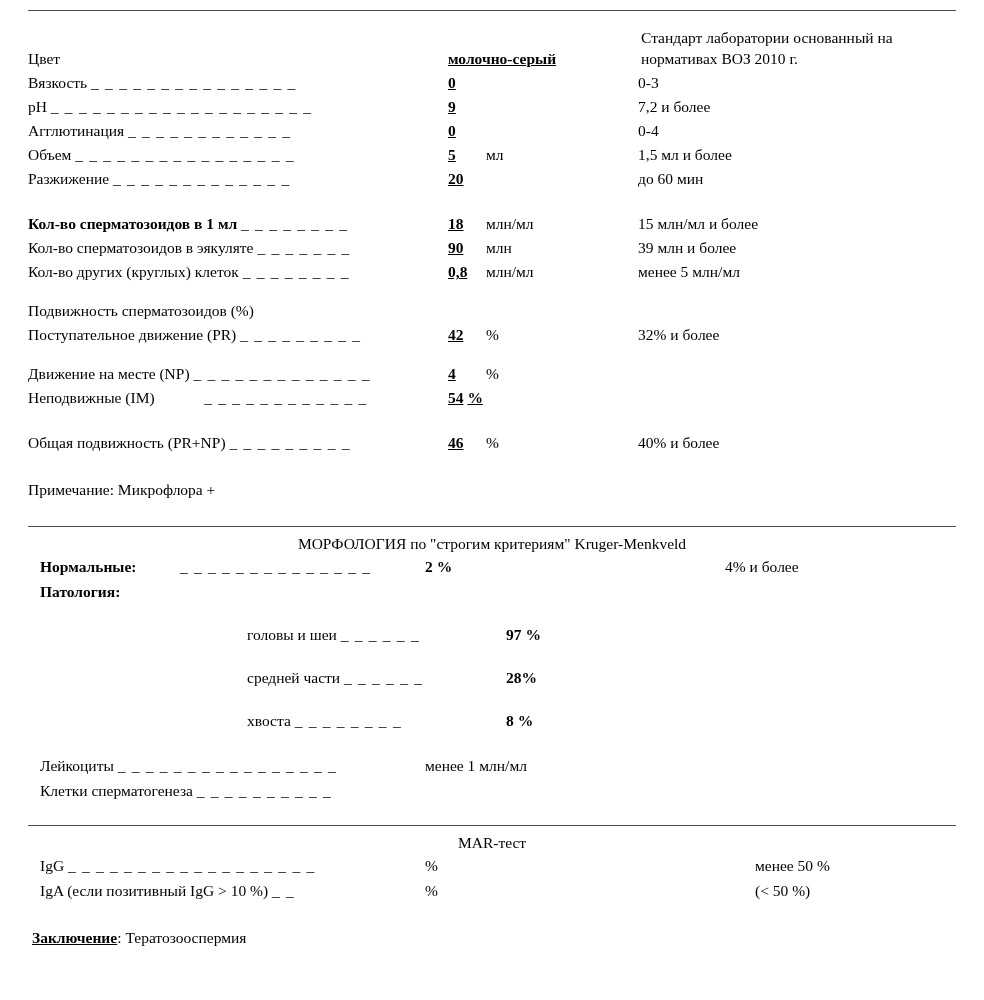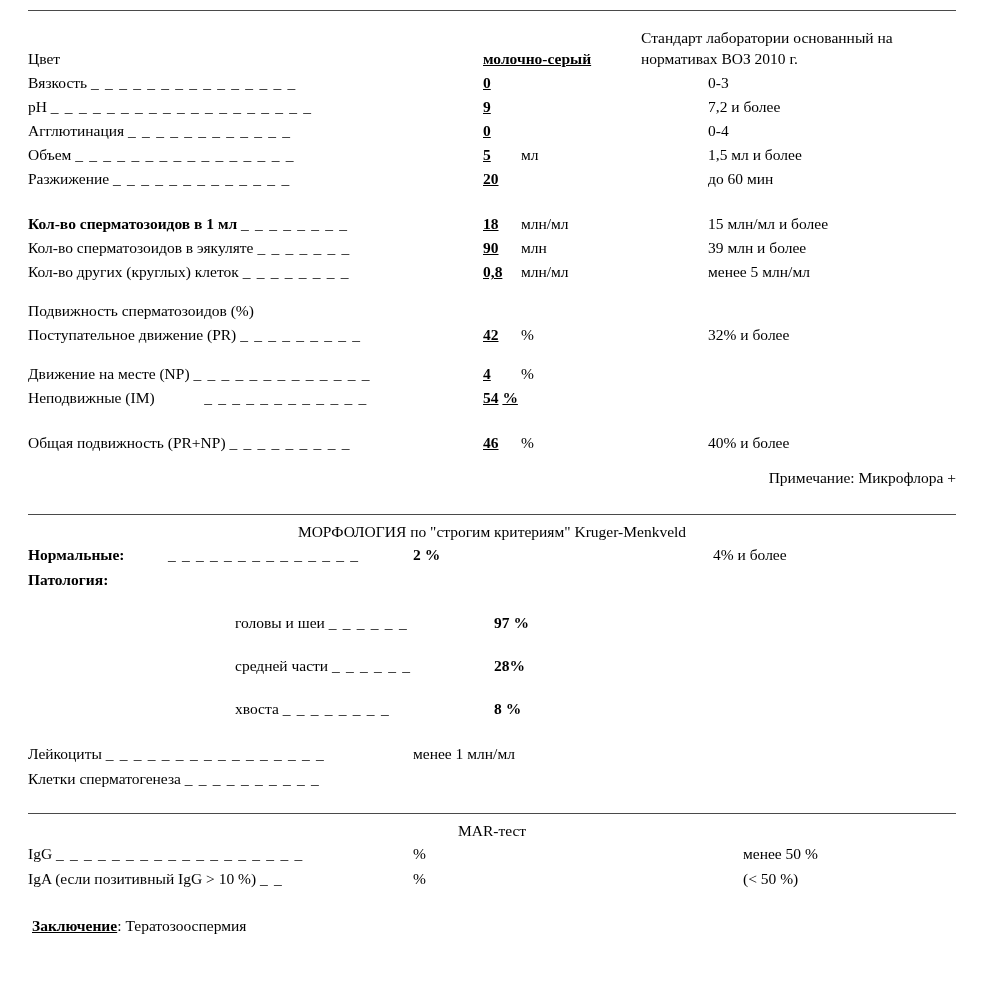--- a/index.html
+++ b/index.html
@@ -34,21 +34,20 @@
 
   
   .block {
     padding: 0 28px;
     box-sizing: border-box;
   }
   .row {
     display: flex;
     align-items: baseline;
     line-height: 1.55;
-    gap: 35px;
   }
   .c-label {
     width: 420px;
     flex: 0 0 420px;
     white-space: nowrap;
     overflow: hidden;
   }
   .c-val {
     width: 190px;
     flex: 0 0 190px;
@@ -74,28 +73,28 @@
   .std-header {
     position: absolute;
     left: 641px;
     top: 18px;
     width: 330px;
     line-height: 1.35;
   }
   .spacer-md { height: 15px; }
   .spacer-lg { height: 21px; }
 
-  .note { padding: 0 28px; margin-top: 14px; text-align: right; }
+  .note { padding: 0 28px; margin-top: 26px; }
 
   .center-title {
     text-align: center;
     margin-top: 5px;
     line-height: 1.5;
   }
-  .morph-block { padding: 0 28px; }
+  .morph-block { padding: 0 40px; }
   .morph-row { display: flex; align-items: baseline; line-height: 1.6; }
   .morph-label { width: 140px; flex: 0 0 140px; font-weight: bold; }
   .morph-dots { width: 245px; flex: 0 0 245px; }
   .morph-val { width: 300px; flex: 0 0 300px; font-weight: bold; }
   .morph-norm { flex: 1 1 auto; text-align: left; }
 
   .sub-grid {
     display: flex;
     align-items: baseline;
     line-height: 1.6;

